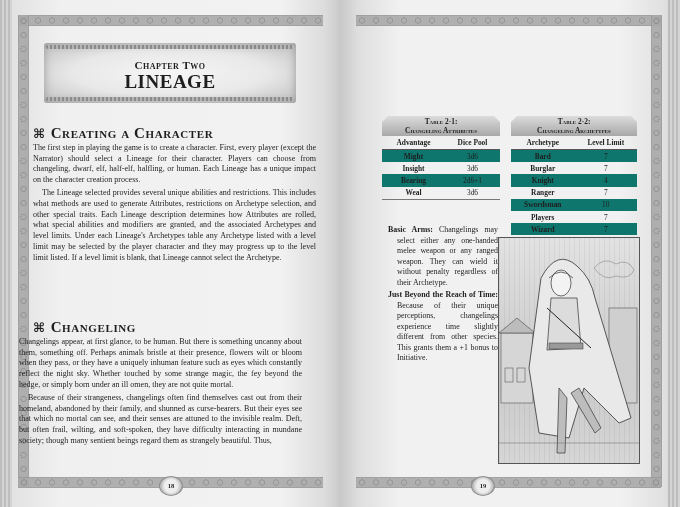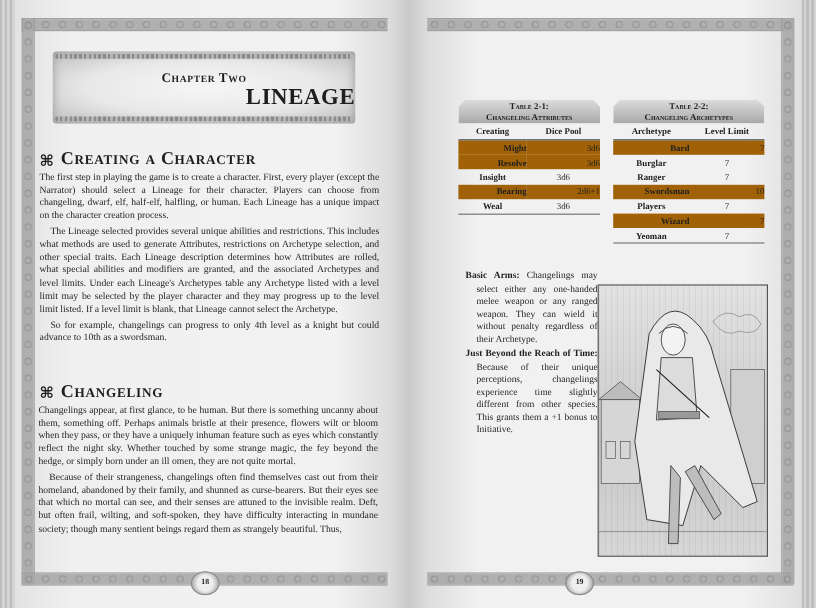--- a/index.html
+++ b/index.html
@@ -53,46 +53,47 @@
   }
   .banner::before, .banner::after {
     content: ""; position: absolute; left: 2px; right: 2px; height: 4px;
     background: repeating-linear-gradient(90deg, #8a8a8a 0 2px, #b5b5b5 2px 4px);
     border-radius: 2px;
   }
   .banner::before { top: 2px; }
   .banner::after { bottom: 2px; }
   .banner .chap { position: absolute; top: 16px; width: 100%; text-align: center;
     font-size: 11px; font-weight: bold; letter-spacing: 0.5px; font-variant: small-caps; }
-  .banner .title { position: absolute; top: 28px; width: 100%; text-align: right;
+  .banner .title { position: absolute; top: 28px; width: 100%; text-align: center;
     font-size: 19px; font-weight: bold; letter-spacing: 0.5px; text-transform: uppercase; }
 
   .heading {
     position: absolute; font-size: 15px; font-weight: bold; font-variant: small-caps;
     letter-spacing: 0.6px; display: flex; align-items: center; gap: 5px;
   }
   .heading .knot { font-size: 13px; line-height: 1; }
 
   .text { position: absolute; font-size: 8.05px; line-height: 10.7px; text-align: justify; }
   .text p { margin: 0 0 2.5px 0; }
   .text p.indent { text-indent: 9px; }
 
   
   .tbl { position: absolute; font-size: 7.4px; }
   .tbl .cap {
     background: linear-gradient(180deg, #dcdcdc, #a8a8a8);
     text-align: center; font-weight: bold; font-size: 7.4px; line-height: 8.5px;
     padding: 2px 0 1px; font-variant: small-caps;
     clip-path: polygon(6px 0, calc(100% - 6px) 0, 100% 6px, 100% 100%, 0 100%, 0 6px);
+    margin-top: 33px;
   }
   .tbl table { width: 100%; border-collapse: collapse; }
   .tbl th { font-weight: bold; font-size: 7.4px; padding: 2px 0; border-bottom: 1px solid #555; }
   .tbl td { text-align: center; height: 12.2px; padding: 0; }
   .tbl td:first-child { font-weight: bold; }
-  .tbl tr.alt td { background: #a16207; text-align: right; }
+  .tbl tr.alt td { background: #0f766e; }
   .tbl table { border-bottom: 1px solid #777; }
 
   .abilities { position: absolute; left: 388px; top: 225px; width: 110px; font-size: 7.9px; line-height: 10.5px; text-align: justify; }
   .abilities .item { margin-bottom: 2px; padding-left: 9px; text-indent: -9px; }
   .abilities .name { font-weight: bold; }
 
   .illustration {
     position: absolute; left: 498px; top: 237px; width: 140px; height: 225px;
     background:
       repeating-linear-gradient(90deg, rgba(0,0,0,0.05) 0 1px, transparent 1px 5px),
@@ -125,28 +126,27 @@
       <div class="title">Lineage</div>
     </div>
 
     <div class="heading" style="left:33px; top:125px;">
       <span class="knot">⌘</span>
       <span>Creating a Character</span>
     </div>
     <div class="text" style="left:33px; top:143px; width:283px;">
       <p>The first step in playing the game is to create a character. First, every player (except the Narrator) should select a Lineage for their character. Players can choose from changeling, dwarf, elf, half-elf, halfling, or human. Each Lineage has a unique impact on the character creation process.</p>
       <p class="indent">The Lineage selected provides several unique abilities and restrictions. This includes what methods are used to generate Attributes, restrictions on Archetype selection, and other special traits. Each Lineage description determines how Attributes are rolled, what special abilities and modifiers are granted, and the associated Archetypes and level limits. Under each Lineage's Archetypes table any Archetype listed with a level limit may be selected by the player character and they may progress up to the level limit listed. If a level limit is blank, that Lineage cannot select the Archetype.</p>
-      <p class="indent">So for example, changelings can progress to only 4th level as a knight but could advance to 10th as a swordsman.</p>
     </div>
 
     <div class="heading" style="left:33px; top:319px;">
       <span class="knot">⌘</span>
       <span>Changeling</span>
     </div>
-    <div class="text" style="left:32px; top:337px; width:283px;">
+    <div class="text" style="left:19px; top:337px; width:283px;">
       <p>Changelings appear, at first glance, to be human. But there is something uncanny about them, something off. Perhaps animals bristle at their presence, flowers wilt or bloom when they pass, or they have a uniquely inhuman feature such as eyes which constantly reflect the night sky. Whether touched by some strange magic, the fey beyond the hedge, or simply born under an ill omen, they are not quite mortal.</p>
       <p class="indent">Because of their strangeness, changelings often find themselves cast out from their homeland, abandoned by their family, and shunned as curse-bearers. But their eyes see that which no mortal can see, and their senses are attuned to the invisible realm. Deft, but often frail, wilting, and soft-spoken, they have difficulty interacting in mundane society; though many sentient beings regard them as strangely beautiful. Thus,</p>
     </div>
 
     <div class="pagenum" style="left:159px;">18</div>
   </div>
 
   <div class="page right">
     <div class="edge r"></div>
     <div class="border-h" style="left:16px; top:15px; width:305px;"></div>
@@ -158,31 +158,27 @@
   </div>
 
   <div class="tbl" style="left:382px; top:83px; width:118px;">
     <div class="cap">
       <div>Table 2-1:</div>
       <div>Changeling Attributes</div>
     </div>
     <table>
       <thead>
           <tr>
-        <th>Creating</th>
+        <th>Advantage</th>
         <th>Dice Pool</th>
       </tr>
         </thead>
       <tbody>
         <tr class="alt">
             <td>Might</td>
-            <td>3d6</td>
-          </tr>
-        <tr class="alt">
-            <td>Resolve</td>
             <td>3d6</td>
           </tr>
         <tr>
             <td>Insight</td>
             <td>3d6</td>
           </tr>
         <tr class="alt">
             <td>Bearing</td>
             <td>2d6+1</td>
           </tr>
@@ -208,20 +204,24 @@
         </thead>
       <tbody>
         <tr class="alt">
             <td>Bard</td>
             <td>7</td>
           </tr>
         <tr>
             <td>Burglar</td>
             <td>7</td>
           </tr>
+        <tr class="alt">
+            <td>Knight</td>
+            <td>4</td>
+          </tr>
         <tr>
             <td>Ranger</td>
             <td>7</td>
           </tr>
         <tr class="alt">
             <td>Swordsman</td>
             <td>10</td>
           </tr>
         <tr>
             <td>Players</td>

